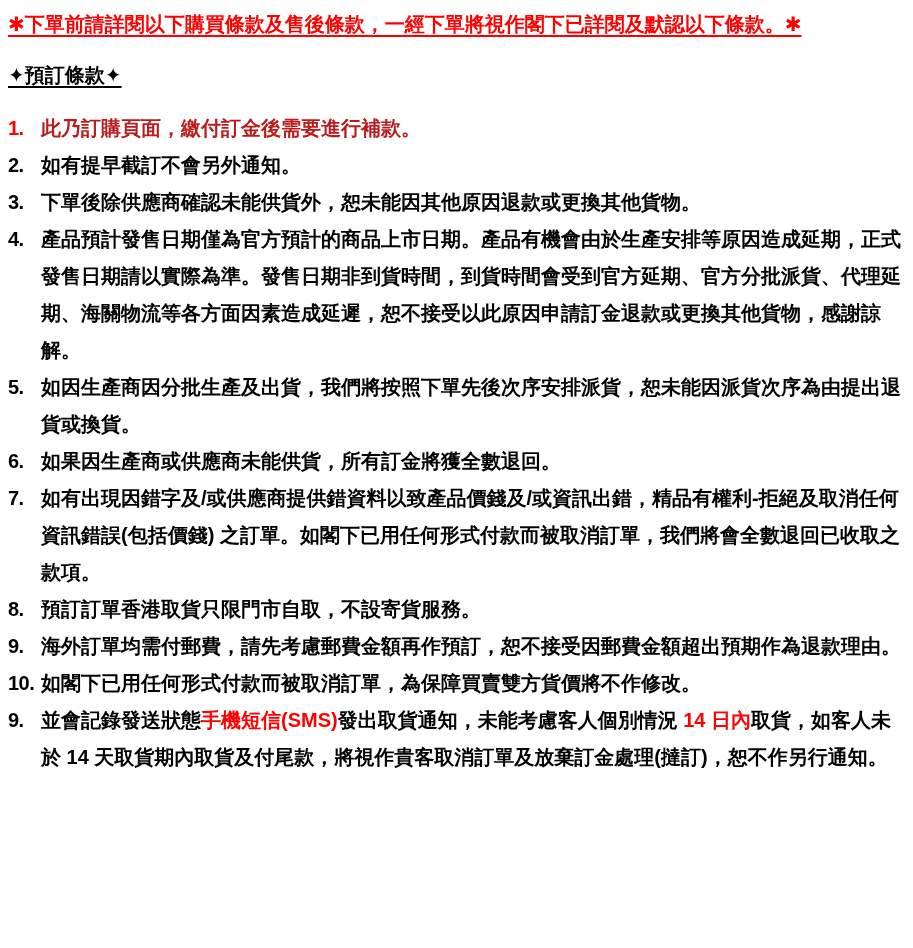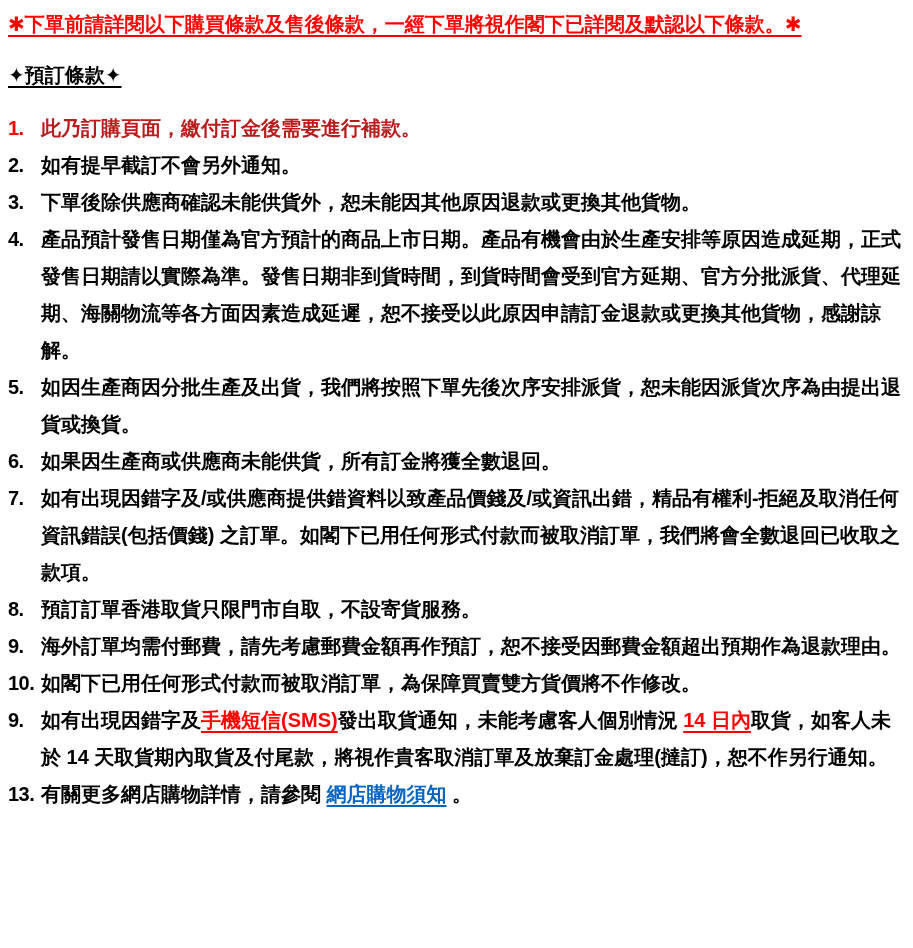--- a/index.html
+++ b/index.html
@@ -46,21 +46,20 @@
     letter-spacing: -0.5px;
   }
   .term-num.red { color: #ff0000; }
   .term-text {
     flex: 1;
     min-width: 0;
   }
   .red { color: #b91c1c; }
   .red-u {
     color: #ff0000;
-    text-decoration: underline;
     text-underline-offset: 4px;
   }
   a.link {
     color: #0563c1;
     text-decoration: underline;
     text-underline-offset: 4px;
     font-weight: bold;
     cursor: pointer;
   }
 </style>
@@ -110,20 +109,16 @@
       <div class="term-row">
         <span class="term-num">9.</span>
         <div class="term-text"><span>海外訂單均需付郵費，請先考慮郵費金額再作預訂，恕不接受因郵費金額超出預期作為退款理由。</span></div>
       </div>
       <div class="term-row">
         <span class="term-num">10.</span>
         <div class="term-text"><span>如閣下已用任何形式付款而被取消訂單，為保障買賣雙方貨價將不作修改。</span></div>
       </div>
       <div class="term-row">
         <span class="term-num">9.</span>
-        <div class="term-text"><span>如有出現因錯字及</span><span class="red-u">手機短信(SMS)</span><span>發出取貨通知，未能考慮客人個別情況 </span><span class="red-u">14 日內</span><span>取貨，如客人未於 14 天取貨期內取貨及付尾款，將視作貴客取消訂單及放棄訂金處理(撻訂)，恕不作另行通知。</span></div>
-      </div>
-      <div class="term-row">
-        <span class="term-num">13.</span>
-        <div class="term-text"><span>有關更多網店購物詳情，請參閱 </span><a href="#" class="link">網店購物須知</a><span> 。</span></div>
+        <div class="term-text"><span>並會記錄發送狀態</span><span class="red-u">手機短信(SMS)</span><span>發出取貨通知，未能考慮客人個別情況 </span><span class="red-u">14 日內</span><span>取貨，如客人未於 14 天取貨期內取貨及付尾款，將視作貴客取消訂單及放棄訂金處理(撻訂)，恕不作另行通知。</span></div>
       </div>
     </div>
 </div>
 
 </body></html>

